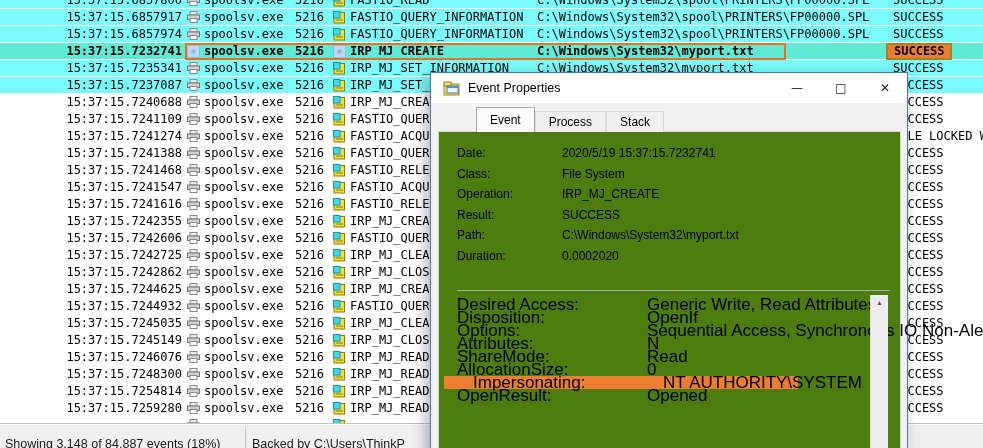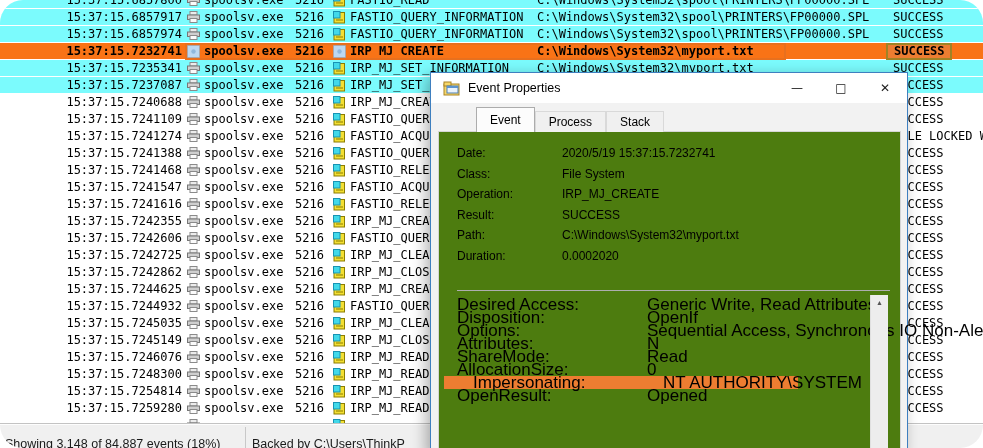--- a/index.html
+++ b/index.html
@@ -1,24 +1,24 @@
 <!DOCTYPE html>
 <html><head>
 <meta charset="utf-8">
 <style>
   html,body{margin:0;padding:0;background:#fff;}
   .screen{position:relative;width:983px;height:448px;overflow:hidden;background:#fff;
-          font-family:"DejaVu Sans Mono",monospace;border-radius:23px;}
+          font-family:"DejaVu Sans Mono",monospace;}
   
   .rows{position:absolute;top:-8px;left:0;width:100%;z-index:1;}
   .row{position:relative;height:17px;line-height:16px;font-size:12px;white-space:nowrap;
        box-sizing:border-box;border-bottom:1px solid #fff;color:#000;}
   .row.cyan{background:#7bfbfd;}
   .row.white{background:#fff;}
-  .row.selected{background:#f97316;font-weight:bold;}
+  .row.selected{background:#5eead4;font-weight:bold;}
   .row.selected::before{content:"";position:absolute;left:185px;top:0;width:601px;height:17px;
        border:2px solid #e8701e;box-sizing:border-box;z-index:2;}
   .cell{position:absolute;top:0;}
   .c-time{left:0;width:182px;text-align:right;}
   .c-picon{left:187px;top:2px;}
   .c-proc{left:204px;}
   .c-pid{left:288px;width:36px;text-align:right;}
   .c-oicon{left:333px;top:2px;}
   .c-op{left:350px;}
   .c-path{left:537px;}

